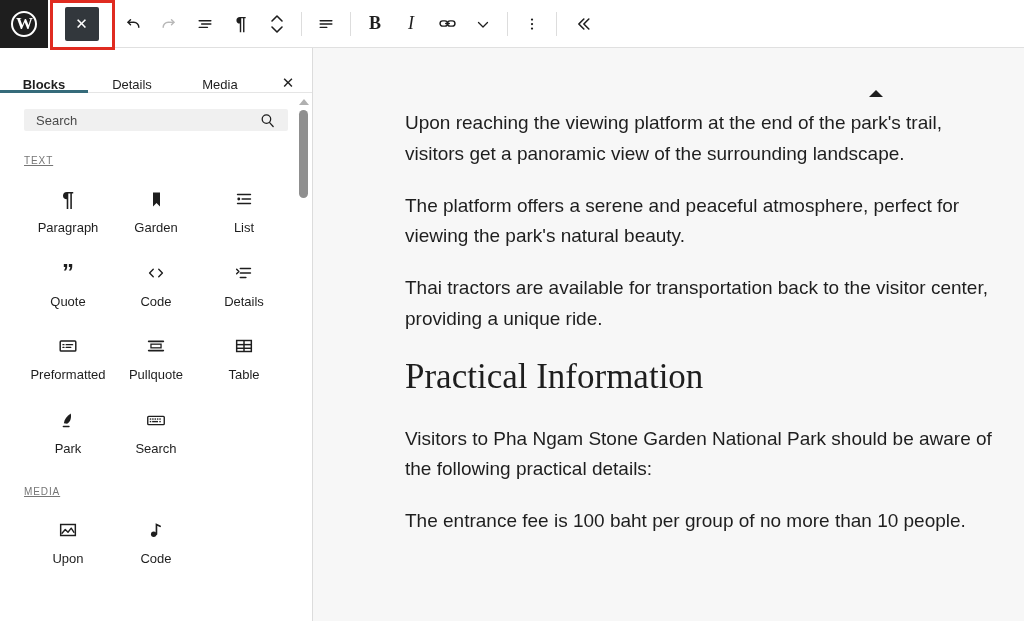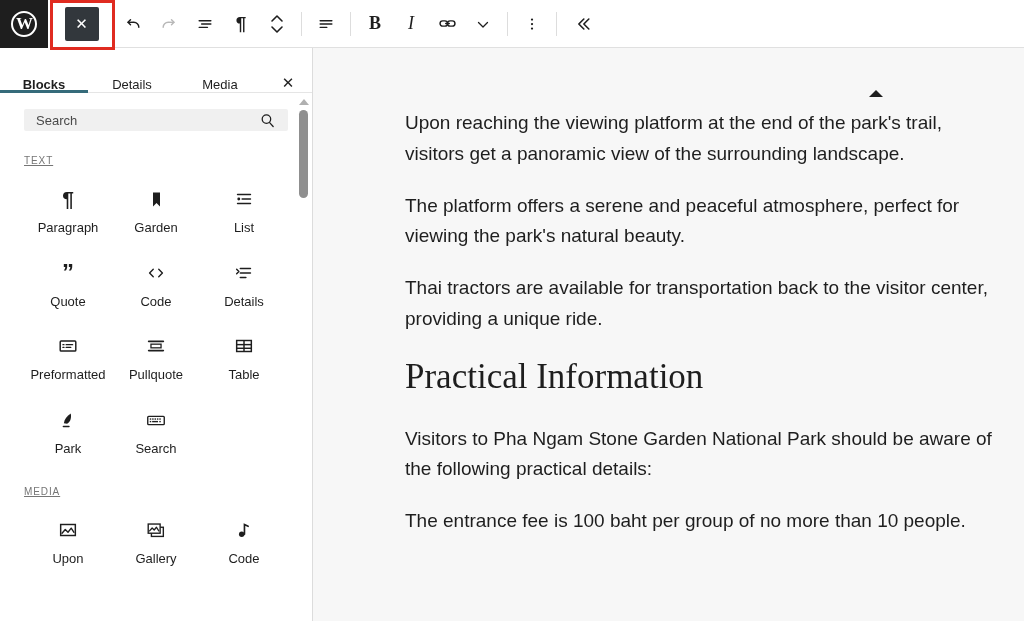--- a/index.html
+++ b/index.html
@@ -597,30 +597,20 @@
           <div class="block-cell">
             <span class="block-icon">
               <svg width="22" height="22" viewBox="0 0 24 24">
                 <rect x="4" y="6" width="16" height="12" fill="none" stroke="#1e1e1e" stroke-width="1.6"></rect>
                 <polyline points="5.5,15.5 9,11.5 12,14.5 15.5,10 18.5,14.5" fill="none" stroke="#1e1e1e" stroke-width="1.5" stroke-linecap="round" stroke-linejoin="round"></polyline>
               </svg>
             </span>
             <span class="block-label">Upon</span>
           </div>
 
-          <div class="block-cell">
-            <span class="block-icon">
-              <svg width="22" height="22" viewBox="0 0 24 24">
-                <rect x="7" y="9" width="13" height="10" fill="none" stroke="#1e1e1e" stroke-width="1.5"></rect>
-                <rect x="3.5" y="5.5" width="13" height="10" fill="#ffffff" stroke="#1e1e1e" stroke-width="1.5"></rect>
-                <polyline points="5,13 7.8,9.8 10,12 12.5,9 15,13" fill="none" stroke="#1e1e1e" stroke-width="1.4" stroke-linecap="round" stroke-linejoin="round"></polyline>
-              </svg>
-            </span>
-            <span class="block-label">Gallery</span>
-          </div>
 
           <div class="block-cell">
             <span class="block-icon">
               <svg width="22" height="22" viewBox="0 0 24 24">
                 <circle cx="9.5" cy="16.5" r="3" fill="#1e1e1e"></circle>
                 <path d="M12.5 16.5V6l4 2" fill="none" stroke="#1e1e1e" stroke-width="1.8" stroke-linecap="round"></path>
               </svg>
             </span>
             <span class="block-label">Code</span>
           </div>

